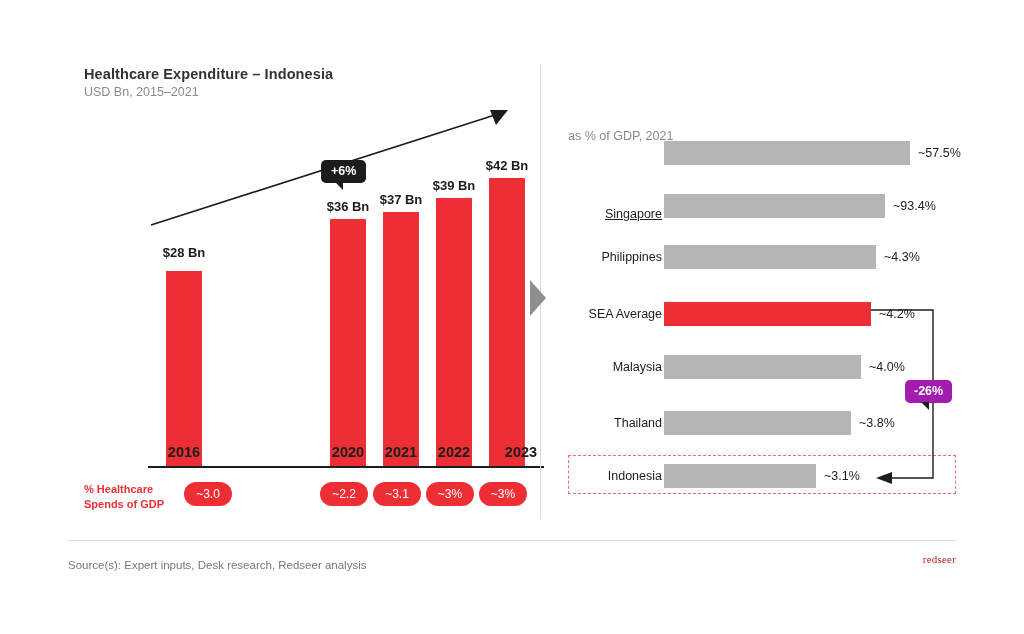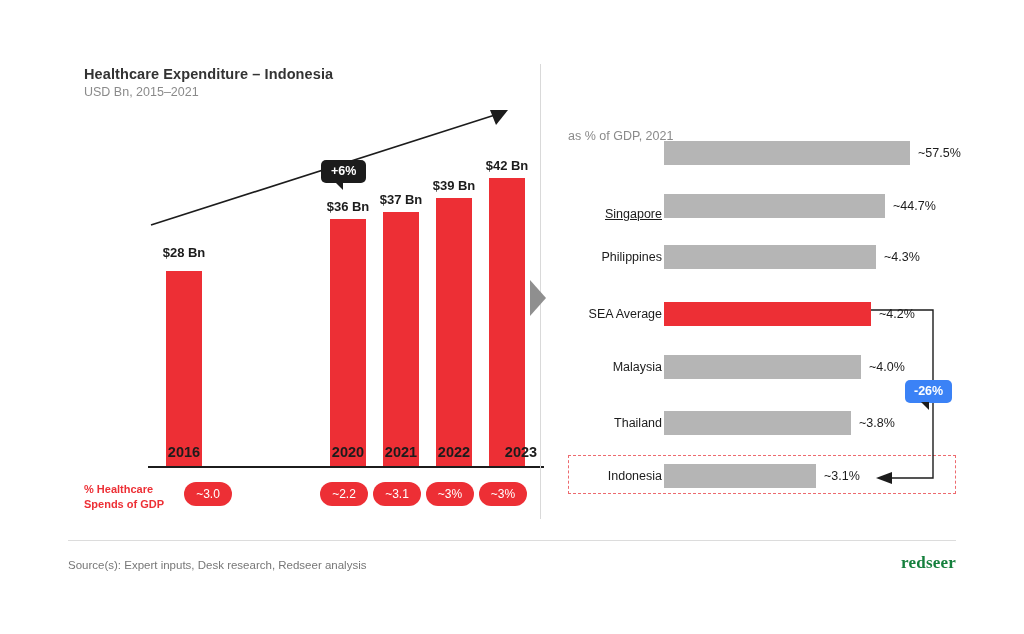--- a/index.html
+++ b/index.html
@@ -163,21 +163,21 @@
   }
   #indonesia-box {
     position: absolute;
     left: 28px; top: 455px;
     width: 388px; height: 39px;
     border: 1px dashed #ed6a6e;
   }
   #delta-pill {
     position: absolute;
     left: 365px; top: 380px;
-    background: #3b82f6;
+    background: #a21caf;
     color: #ffffff;
     font-size: 12.5px;
     font-weight: bold;
     border-radius: 5px;
     padding: 4px 9px 5px;
   }
   #delta-pill:after {
     content: "";
     position: absolute;
     left: 16px; bottom: -7px;
@@ -196,23 +196,23 @@
   }
   #source-text {
     position: absolute;
     left: 68px; top: 559px;
     font-size: 11.5px;
     color: #777;
   }
   #logo {
     position: absolute;
     right: 68px; top: 553px;
-    font-size: 17px;
-    font-weight: bold;
-    color: #15803d;
+    font-size: 11px;
+    font-weight: normal;
+    color: #b91c1c;
     font-family: "Liberation Serif", serif;
     letter-spacing: .2px;
   }
 </style>
 </head>
 <body>
 
 <div id="left-panel">
 
   <div class="panel-title">Healthcare Expenditure  – Indonesia</div>
@@ -260,21 +260,21 @@
 
 <div id="right-panel">
 
   <div class="panel-subtitle-r">as % of GDP, 2021</div>
 
   <div class="h-bar" style="top:141px; width:246px;"></div>
   <div class="h-value" style="left:378px; top:141px;">~57.5%</div>
 
   <div class="h-row-label" style="top:202px;text-decoration:underline;">Singapore</div>
   <div class="h-bar" style="top:194px; width:221px;"></div>
-  <div class="h-value" style="left:353px; top:194px;">~44.7%</div>
+  <div class="h-value" style="left:353px; top:194px;">~93.4%</div>
 
   <div class="h-row-label" style="top:245px;">Philippines</div>
   <div class="h-bar" style="top:245px; width:212px;"></div>
   <div class="h-value" style="left:344px; top:245px;">~4.3%</div>
 
   <div class="h-row-label" style="top:302px;">SEA Average</div>
   <div class="h-bar highlight" style="top:302px; width:207px;"></div>
   <div class="h-value" style="left:339px; top:302px;">~4.2%</div>
 
   <div class="h-row-label" style="top:355px;">Malaysia</div>

